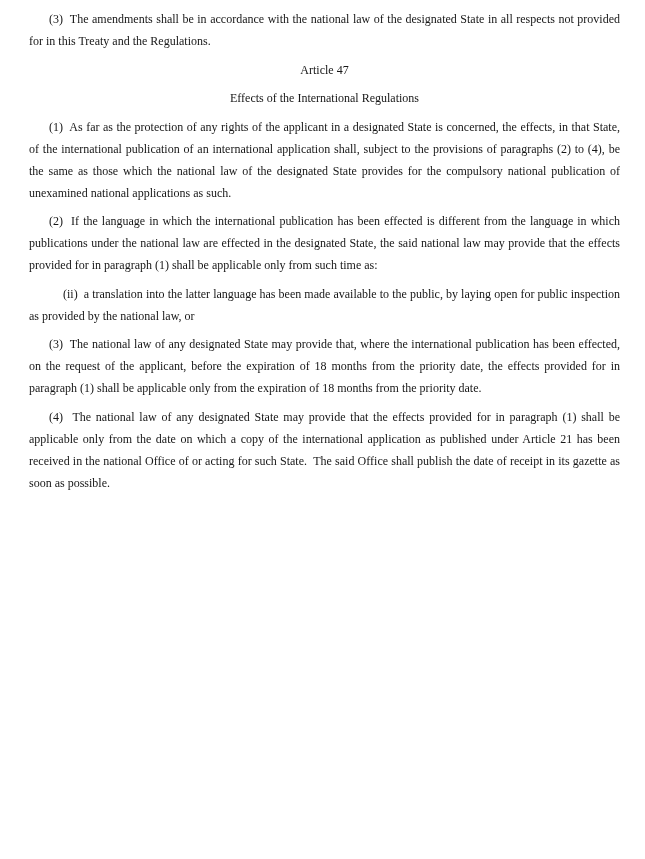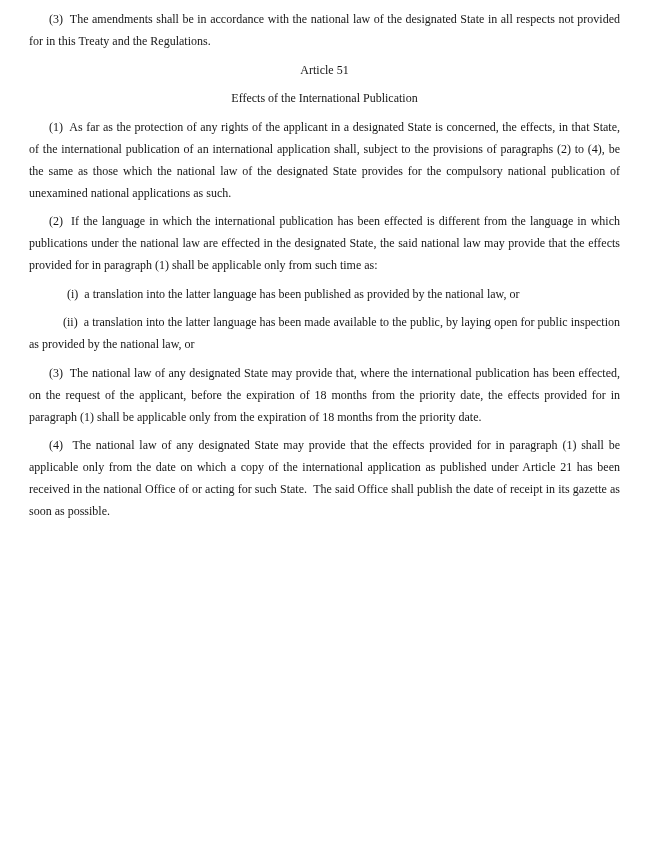--- a/index.html
+++ b/index.html
@@ -50,29 +50,28 @@
   }
 </style>
 </head>
 <body>
 
 <div class="page">
 
   <p class="para">(3)&nbsp; The amendments shall be in accordance with the national law of the designated State in all respects not provided for in this Treaty and the Regulations.</p>
 
 
-  <h2 class="article-number">Article 51</h2>
+  <h2 class="article-number">Article 47</h2>
 
-  <h3 class="article-title">Effects of the International Publication</h3>
+  <h3 class="article-title">Effects of the International Regulations</h3>
 
   <p class="para">(1)&nbsp; As far as the protection of any rights of the applicant in a designated State is concerned, the effects, in that State, of the international publication of an international application shall, subject to the provisions of paragraphs&nbsp;(2) to&nbsp;(4), be the same as those which the national law of the designated State provides for the compulsory national publication of unexamined national applications as such.</p>
 
   <p class="para">(2)&nbsp; If the language in which the international publication has been effected is different from the language in which publications under the national law are effected in the designated State, the said national law may provide that the effects provided for in paragraph&nbsp;(1) shall be applicable only from such time as:</p>
 
-  <p class="para item-i">(i)&nbsp; a translation into the latter language has been published as provided by the national law, or</p>
 
   <p class="para item-ii">(ii)&nbsp; a translation into the latter language has been made available to the public, by laying open for public inspection as provided by the national law, or</p>
 
 
 
   <p class="para">(3)&nbsp; The national law of any designated State may provide that, where the international publication has been effected, on the request of the applicant, before the expiration of 18 months from the priority date, the effects provided for in paragraph&nbsp;(1) shall be applicable only from the expiration of 18 months from the priority date.</p>
 
   <p class="para">(4)&nbsp; The national law of any designated State may provide that the effects provided for in paragraph&nbsp;(1) shall be applicable only from the date on which a copy of the international application as published under Article&nbsp;21 has been received in the national Office of or acting for such State.&nbsp; The said Office shall publish the date of receipt in its gazette as soon as possible.</p>
 
 </div>

